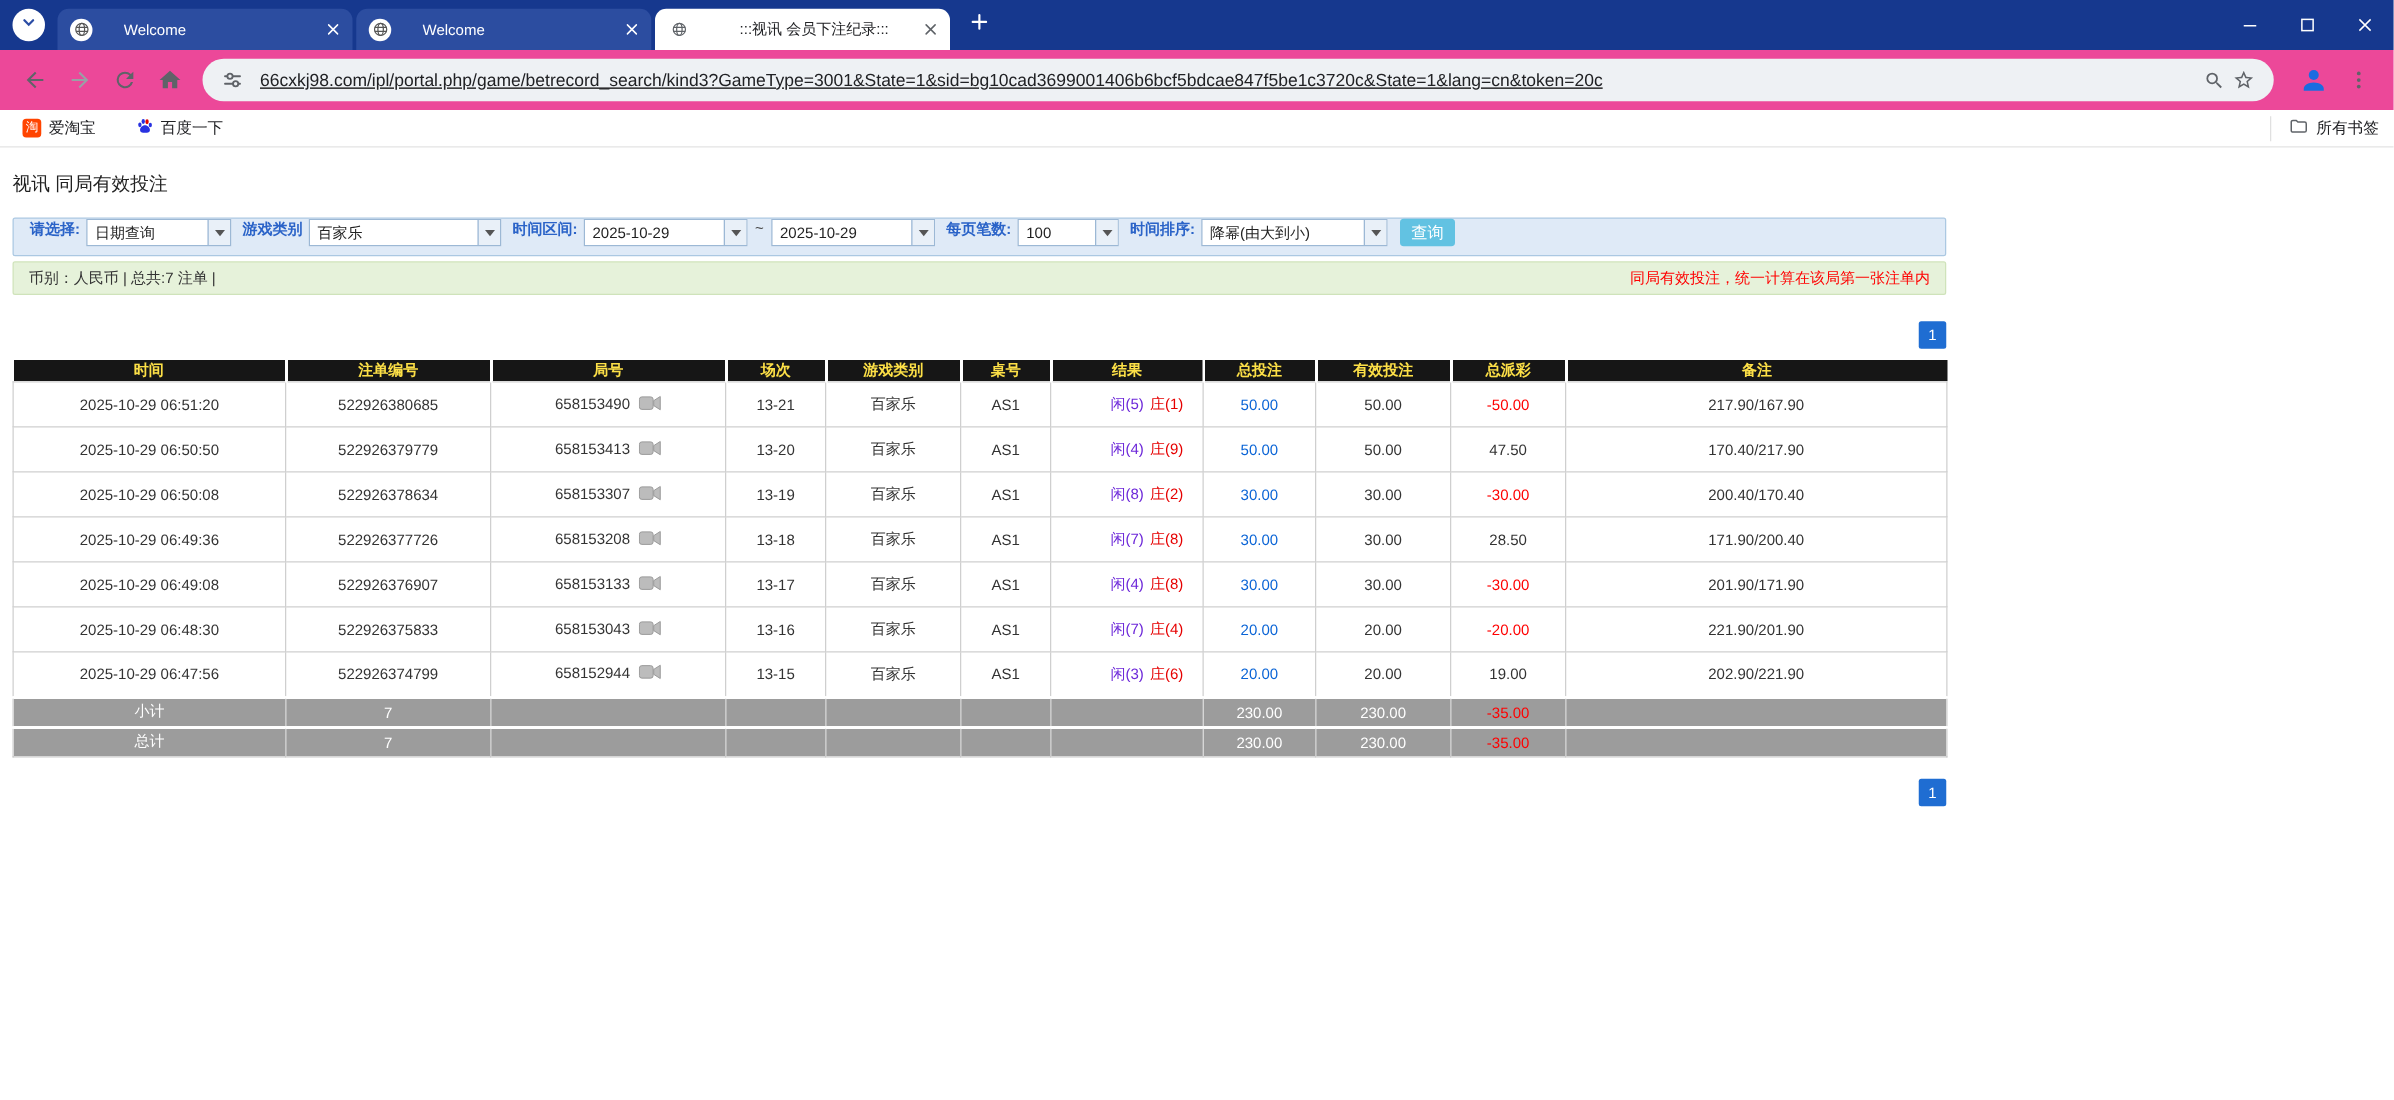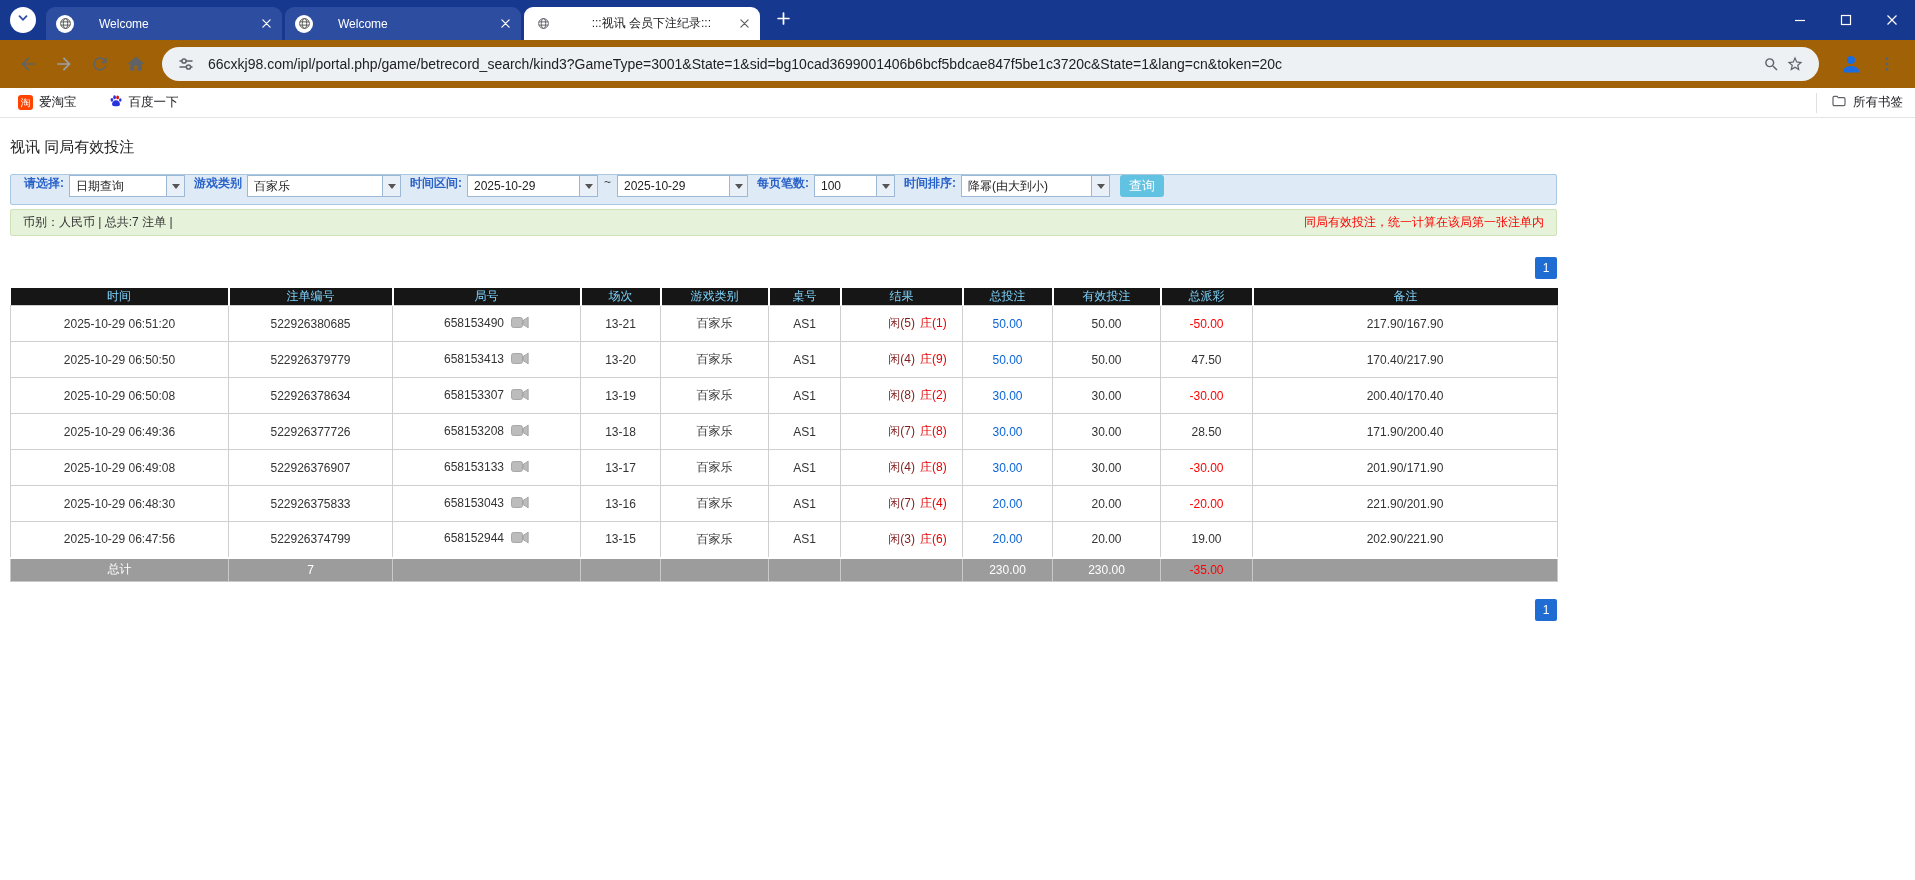--- a/index.html
+++ b/index.html
@@ -17,21 +17,21 @@
   .tab.inactive { background:#2c4da0; border-radius:9px 9px 0 0; color:#fff; }
   .tab.active { background:#fff; border-radius:9px 9px 0 0; color:#202124;text-align:right; }
   .favicon { width:18px; height:18px; border-radius:50%; background:#fff; display:flex; align-items:center; justify-content:center; flex:none; }
   .tab-label { flex:1; font-size:12px; margin:0 6px; white-space:nowrap; overflow:hidden; text-overflow:ellipsis; }
   .tab-close { width:16px; height:16px; display:flex; align-items:center; justify-content:center; border-radius:50%; flex:none; cursor:pointer; }
   .newtab { width:28px; height:28px; margin:0 0 6px 6px; display:flex; align-items:center; justify-content:center; border-radius:50%; cursor:pointer; flex:none; }
   .wincontrols { position:absolute; right:0; top:0; height:40px; display:flex; }
   .winbtn { width:46px; height:40px; display:flex; align-items:center; justify-content:center; cursor:pointer; }
 
   
-  .toolbar { height:48px; background:#a16207; display:flex; align-items:center; padding:0 10px; }
+  .toolbar { height:48px; background:#ec4899; display:flex; align-items:center; padding:0 10px;text-decoration:underline; }
   .navbtn { width:36px; height:36px; display:flex; align-items:center; justify-content:center; border-radius:50%; cursor:pointer; flex:none; }
   .omnibox { flex:1; height:34px; margin:0 14px 0 8px; background:#eef1f4; border-radius:17px; display:flex; align-items:center; padding:0 12px; min-width:0; }
   .url-text { flex:1; font-size:14px; color:#202124; white-space:nowrap; overflow:hidden; text-overflow:ellipsis; margin:0 10px; }
   .boxicon { width:24px; height:24px; display:flex; align-items:center; justify-content:center; flex:none; cursor:pointer; }
 
   
   .bookmarksbar { height:30px; background:#fff; border-bottom:1px solid #e4e4e4; display:flex; align-items:center; padding:0 12px; font-size:12.5px; color:#202124; }
   .bm-item { display:flex; align-items:center; gap:6px; margin-right:20px; cursor:pointer; padding:3px 6px; border-radius:4px; }
   .fav-taobao { width:15px; height:15px; background:#ff4400; color:#fff; border-radius:3px; font-size:10px; line-height:15px; text-align:center; flex:none; }
   .bm-spacer { flex:1; }
@@ -51,26 +51,26 @@
   .search-btn { margin-left:10px; height:22px; padding:0 9px; background:#62c2e2; color:#fff; border:none; border-radius:3px; font-size:13px; cursor:pointer; font-family:inherit; }
 
   .infobar { margin-top:4px; height:27px; background:#e6f2da; border:1px solid #cfe3ba; border-radius:2px; display:flex; align-items:center; justify-content:space-between; padding:0 12px; font-size:12px; color:#333; }
   .notice { color:#f00; }
 
   .pagrow { margin-top:21px; display:flex; justify-content:flex-end; }
   .pagrow.bottom { margin-top:17px; }
   .page-btn { min-width:22px; height:22px; line-height:22px; background:#1f6dd2; color:#fff; text-align:center; font-size:12px; border-radius:2px; cursor:pointer; padding:0 4px; }
 
   table.records { margin-top:9px; width:1547px; table-layout:fixed; border-collapse:collapse; font-size:12px; color:#333; text-align:center; }
-  .records th { background:#161616; color:#7dd3fc; height:14px; font-weight:400; padding:0 2px; border-left:2px solid #fff; overflow:hidden; white-space:nowrap; }
+  .records th { background:#161616; color:#fde047; height:14px; font-weight:700; padding:0 2px; border-left:2px solid #fff; overflow:hidden; white-space:nowrap; }
   .records th:first-child { border-left:0; }
   .records tbody.data td { border:1px solid #cfcfcf; height:36px; padding:0 4px; background:#fff; overflow:hidden; white-space:nowrap; }
   .records .amount { color:#0a64d6; cursor:pointer; }
   .records .neg { color:#f00; }
-  .records .xian { color:#7f1d1d; margin-right:5px;margin-left:32px; }
+  .records .xian { color:#6d28d9; margin-right:5px;margin-left:32px; }
   .records .zhuang { color:#e60000; }
   .cam { display:inline-block; vertical-align:-2px; margin-left:7px; cursor:pointer; }
   .records tbody.summary td { background:#9c9c9c; color:#fff; height:24px; border:1px solid #c9c9c9; border-top:2px solid #fff; padding:0 4px; white-space:nowrap; overflow:hidden; }
   .records tbody.summary td.neg { color:#f00; }
 </style>
 </head>
 <body>
 
 <div class="window">
 
@@ -462,20 +462,33 @@
       <span class="xian">闲(3)</span><span class="zhuang">庄(6)</span>
     </td>
     <td class="amount">20.00</td>
     <td>20.00</td>
     <td>19.00</td>
     <td>202.90/221.90</td>
   </tr>
         </tbody>
       <tbody class="summary">
         <tr>
+          <td>小计</td>
+          <td>7</td>
+          <td></td>
+            <td></td>
+            <td></td>
+          <td></td>
+            <td></td>
+          <td>230.00</td>
+          <td>230.00</td>
+          <td class="neg">-35.00</td>
+          <td></td>
+        </tr>
+        <tr>
           <td>总计</td>
           <td>7</td>
           <td></td>
             <td></td>
             <td></td>
           <td></td>
             <td></td>
           <td>230.00</td>
           <td>230.00</td>
           <td class="neg">-35.00</td>

